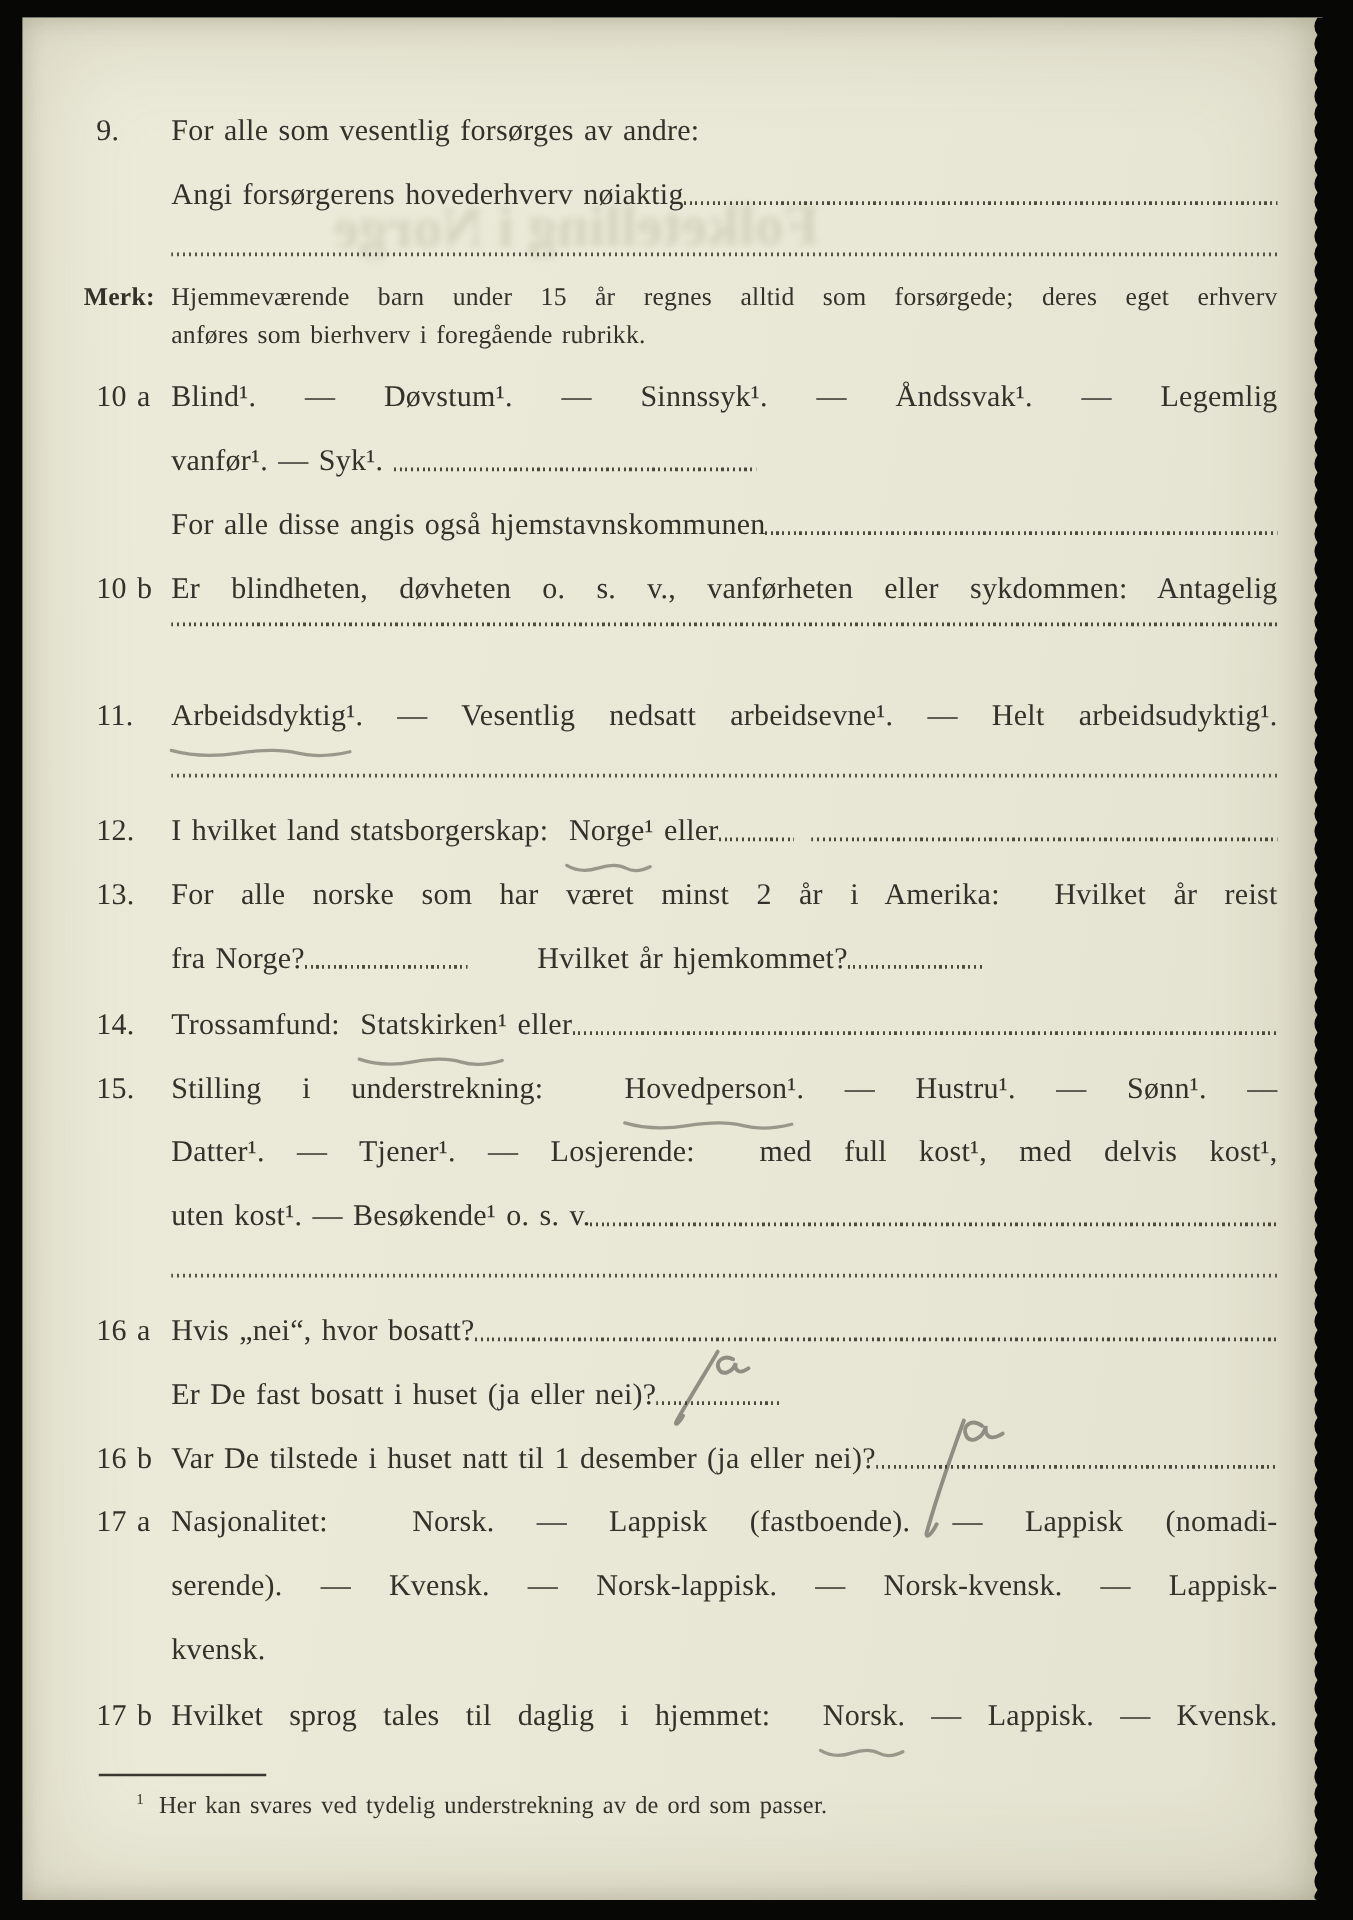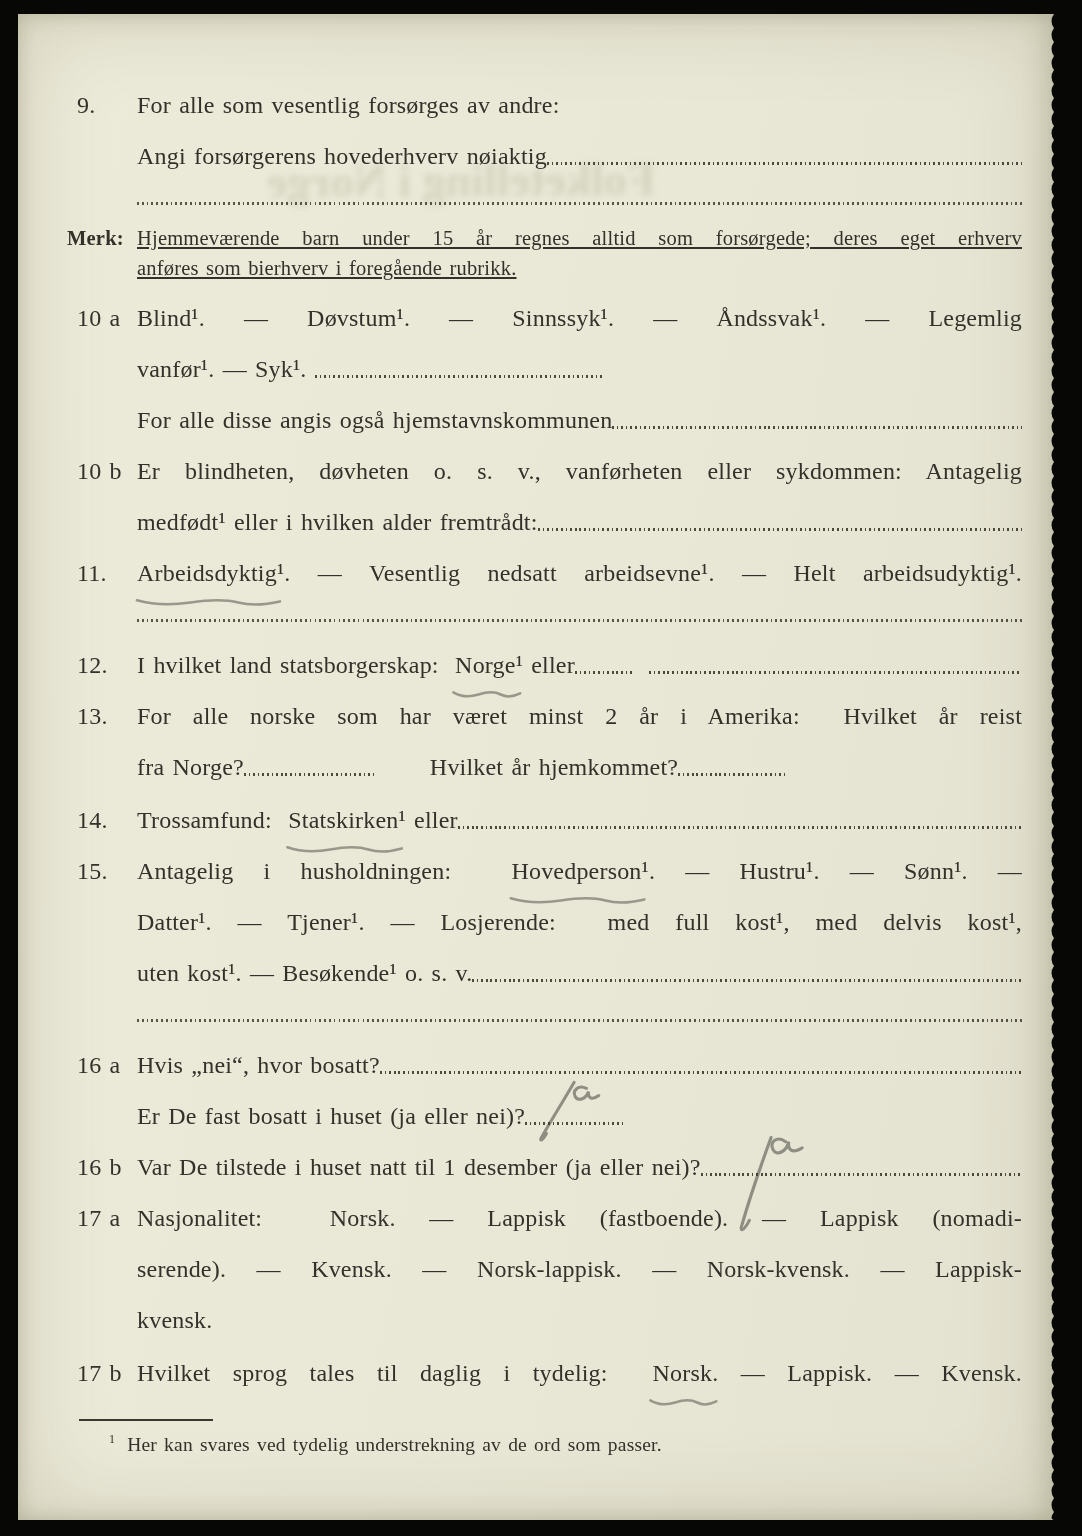--- a/index.html
+++ b/index.html
@@ -41,21 +41,21 @@
     display:inline-block;height:3px;flex:0 0 auto;align-self:baseline;
     background:repeating-linear-gradient(90deg,rgba(55,52,40,.88) 0 1.7px,rgba(55,52,40,0) 1.7px 4.6px);
     transform:translateY(1px);
   }
   .dots.fill{flex:1 1 auto;}
   .gapx{display:inline-block;flex:0 0 auto;}
   .sep{
     height:3px;margin:20px 0 18px 0;
     background:repeating-linear-gradient(90deg,rgba(55,52,40,.82) 0 1.7px,rgba(55,52,40,0) 1.7px 4.8px);
   }
-  .note{position:relative;margin-top:16px;text-decoration:underline;}
+  .note{position:relative;margin-top:16px;}
   .note .line{line-height:30px;height:30px;font-size:20.5px;}
   .note .qno{left:-70px;width:66px;font-weight:700;font-size:20.5px;line-height:30px;}
   .pu{position:relative;display:inline-block;}
   .pu-svg{position:absolute;left:-3px;bottom:-9px;width:calc(100% + 9px);height:11px;overflow:visible;}
   .pu-svg path{fill:none;stroke:#8b8a7d;stroke-width:2.6;opacity:.85;stroke-linecap:round;}
   .hw{position:relative;display:inline-block;width:0;height:0;flex:0 0 0;}
   .hw svg{position:absolute;overflow:visible;}
   .hw svg path{fill:none;stroke:#85847a;stroke-width:3;stroke-linecap:round;opacity:.9;}
   .hw.v1 svg{left:2px;top:-46px;width:80px;height:66px;}
   .hw.v2 svg{left:20px;top:-52px;width:96px;height:116px;}
@@ -95,21 +95,20 @@
         </div>
         <div class="line flexline">
           <span class="txt">For alle disse angis også hjemstavnskommunen</span>
           <span class="dots fill"></span>
         </div>
       </div>
       <div class="item" id="q10b">
         <span class="qno">10 b</span>
         <div class="line jl"><span class="txt">Er blindheten, døvheten o. s. v., vanførheten eller sykdommen: Antagelig</span></div>
         <div class="line flexline">
-          <span class="txt">medfødt¹ eller i hvilken alder fremtrådt:</span>
           <span class="dots fill"></span>
         </div>
       </div>
       <div class="item" id="q11">
         <span class="qno">11.</span>
         <div class="line jl"><span class="pu">Arbeidsdyktig<svg viewBox="0 0 100 10" preserveAspectRatio="none" class="pu-svg">
               <path d="M2 3 Q18 9 38 5 T70 5 T98 4" vector-effect="non-scaling-stroke"></path>
             </svg></span><span class="txt">¹. — Vesentlig nedsatt arbeidsevne¹. — Helt arbeidsudyktig¹.</span></div>
       </div>
       <div class="sep" id="sep2"></div>
@@ -143,21 +142,21 @@
           <span class="txt">Trossamfund:  </span>
           <span class="pu">Statskirken<svg viewBox="0 0 100 10" preserveAspectRatio="none" class="pu-svg">
               <path d="M2 3 Q18 9 38 5 T70 5 T98 4" vector-effect="non-scaling-stroke"></path>
             </svg></span>
           <span class="txt">¹ eller</span>
           <span class="dots fill"></span>
         </div>
       </div>
       <div class="item" id="q15">
         <span class="qno">15.</span>
-        <div class="line jl"><span class="txt">Antagelig i husholdningen:  </span><span class="pu">Hovedperson<svg viewBox="0 0 100 10" preserveAspectRatio="none" class="pu-svg">
+        <div class="line jl"><span class="txt">Stilling i understrekning:  </span><span class="pu">Hovedperson<svg viewBox="0 0 100 10" preserveAspectRatio="none" class="pu-svg">
               <path d="M2 3 Q18 9 38 5 T70 5 T98 4" vector-effect="non-scaling-stroke"></path>
             </svg></span><span class="txt">¹. — Hustru¹. — Sønn¹. —</span></div>
         <div class="line jl"><span class="txt">Datter¹. — Tjener¹. — Losjerende:  med full kost¹, med delvis kost¹,</span></div>
         <div class="line flexline">
           <span class="txt">uten kost¹. — Besøkende¹ o. s. v.</span>
           <span class="dots fill"></span>
         </div>
       </div>
       <div class="sep" id="sep3"></div>
       <div class="item" id="q16a">
@@ -191,21 +190,21 @@
         </div>
       </div>
       <div class="item" id="q17a">
         <span class="qno">17 a</span>
         <div class="line jl"><span class="txt">Nasjonalitet:  Norsk. — Lappisk (fastboende). — Lappisk (nomadi-</span></div>
         <div class="line jl"><span class="txt">serende). — Kvensk. — Norsk-lappisk. — Norsk-kvensk. — Lappisk-</span></div>
         <div class="line"><span class="txt">kvensk.</span></div>
       </div>
       <div class="item" id="q17b">
         <span class="qno">17 b</span>
-        <div class="line jl"><span class="txt">Hvilket sprog tales til daglig i tydelig:  </span><span class="pu">Norsk<svg viewBox="0 0 100 10" preserveAspectRatio="none" class="pu-svg">
+        <div class="line jl"><span class="txt">Hvilket sprog tales til daglig i hjemmet:  </span><span class="pu">Norsk<svg viewBox="0 0 100 10" preserveAspectRatio="none" class="pu-svg">
               <path d="M2 3 Q18 9 38 5 T70 5 T98 4" vector-effect="non-scaling-stroke"></path>
             </svg></span><span class="txt">. — Lappisk. — Kvensk.</span></div>
       </div>
       <div class="footnote">
         <div class="fn-rule"></div>
         <div class="fn-text"><span class="fn-sup">1</span><span>Her kan svares ved </span><b>tydelig understrekning av de ord som passer.</b></div>
       </div>
     </div>
 
   <svg class="edge-right" id="edgeRight" viewBox="0 0 24 1506" preserveAspectRatio="none" xmlns="http://www.w3.org/2000/svg">

